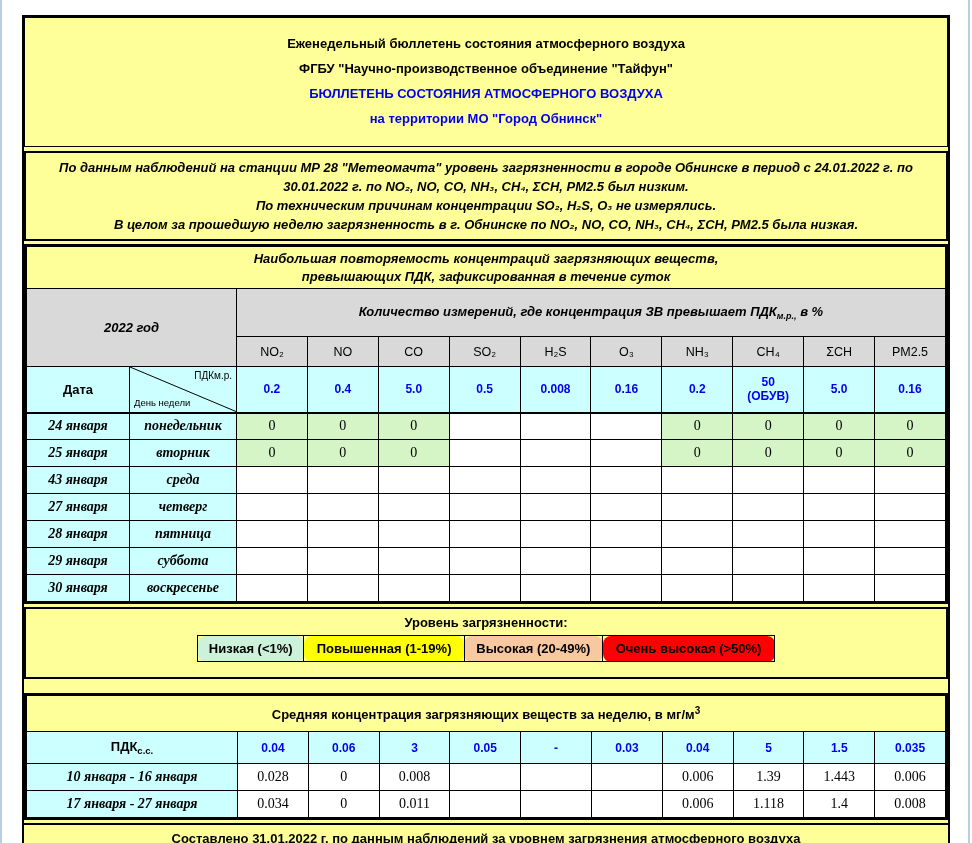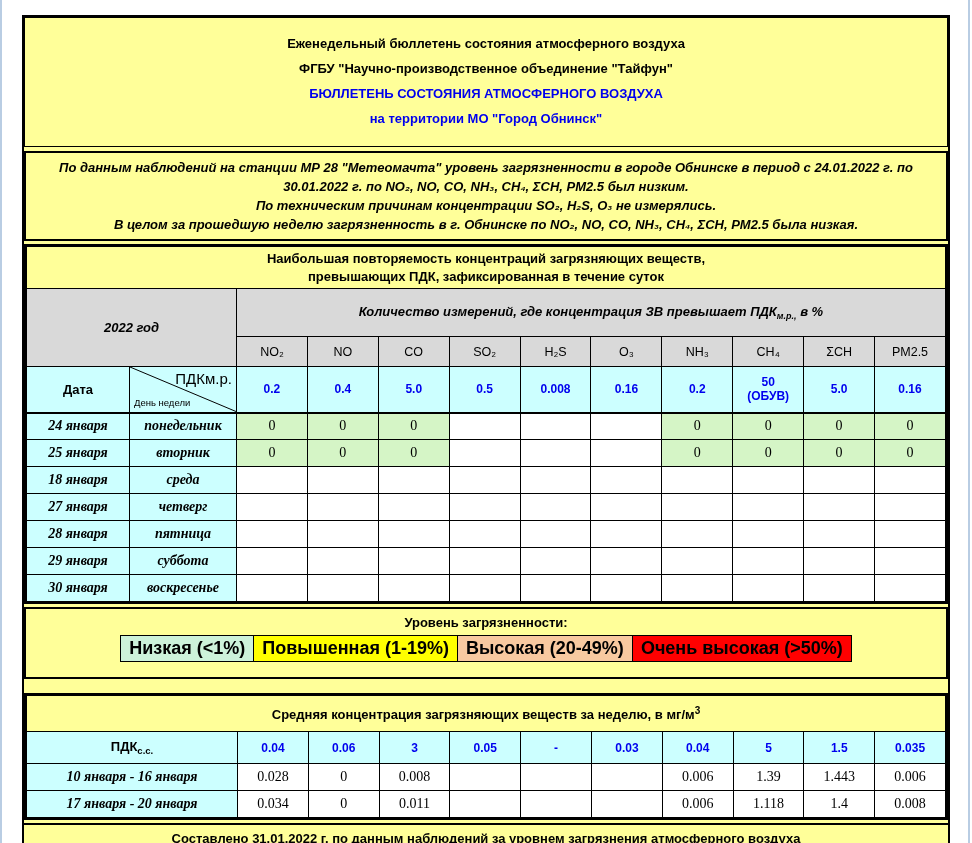--- a/index.html
+++ b/index.html
@@ -25,48 +25,48 @@
 
   
   .summary-box{border:2px solid #000;margin:0 0 3px 0;padding:5px 8px;text-align:center;}
   .summary-box div{font-weight:bold;font-style:italic;font-size:13px;line-height:19px;color:#000;}
 
   
   table{border-collapse:collapse;table-layout:fixed;width:100%;}
   td{border:1px solid #000;text-align:center;vertical-align:middle;overflow:hidden;padding:0 2px;box-sizing:border-box;}
   .tbl-wrap{border:2px solid #000;margin:0 0 3px 0;}
 
-  .band{background:#ffff99;font-weight:bold;font-size:13px;height:42px;line-height:18px;}
+  .band{background:#ffff99;font-weight:bold;font-size:13px;height:42px;line-height:18px;font-style:italic;}
   .gray{background:#d9d9d9;}
   .cyan{background:#ccffff;}
   .green{background:#d5f5c6;}
 
   .year-cell{font-weight:bold;font-style:italic;font-size:13px;}
   .measure-cell{font-weight:bold;font-style:italic;font-size:13px;height:48px;}
   .measure-cell .subtxt{font-size:9px;vertical-align:-3px;}
   .poll-cell{font-size:12.5px;height:30px;font-weight:normal;}
 
   .pdk-row td{height:46px;border-bottom:2px solid #000;}
   .date-head{font-weight:bold;font-size:13px;}
   .diag-cell{position:relative;padding:0;}
   .diag-cell svg{position:absolute;left:0;top:0;width:100%;height:100%;}
-  .diag-top{position:absolute;top:3px;right:4px;font-size:15px;}
+  .diag-top{position:absolute;top:3px;right:4px;font-size:10px;}
   .diag-bottom{position:absolute;bottom:4px;left:4px;font-size:9.5px;}
   .pdkv{color:#0000ee;font-weight:bold;font-size:12px;white-space:pre-line;line-height:14px;}
 
   .day-row td{height:27px;}
   .serif-lbl{font-family:"Liberation Serif","DejaVu Serif",serif;font-style:italic;font-weight:bold;font-size:14px;}
   .val{font-family:"Liberation Serif","DejaVu Serif",serif;font-size:14px;background:#ffffff;}
   td.val.green{background:#d5f5c6;}
 
   
   .legend-box{border:2px solid #000;margin:0 0 14px 0;padding:6px 0 12px 0;text-align:center;}
   .legend-title{font-weight:bold;font-size:13px;margin-bottom:5px;}
   .legend-table{display:inline-table;width:578px;table-layout:auto;}
-  .legend-table td{font-weight:bold;font-size:18px;height:26px;padding:0 8px;white-space:nowrap;}
+  .legend-table td{font-weight:bold;font-size:13px;height:26px;padding:0 8px;white-space:nowrap;border-radius:8px;}
   .lg-green{background:#cdf2da;}
   .lg-yellow{background:#ffff00;}
   .lg-peach{background:#f8c9a0;}
   .lg-red{background:#ff0000;}
 
   
   .avg-band{background:#ffff99;font-weight:bold;font-size:13px;height:36px;}
   .avg-band sup{font-size:10px;}
   .pdkss-row td{height:32px;}
   .pdkss-label{font-weight:bold;font-size:13px;}
@@ -184,21 +184,21 @@
         <td class="val green">0</td>
         <td class="val"></td>
         <td class="val"></td>
         <td class="val"></td>
         <td class="val green">0</td>
         <td class="val green">0</td>
         <td class="val green">0</td>
         <td class="val green">0</td>
       </tr>
       <tr class="day-row">
-        <td class="cyan serif-lbl">18 января</td>
+        <td class="cyan serif-lbl">43 января</td>
         <td class="cyan serif-lbl">среда</td>
         <td class="val"></td>
         <td class="val"></td>
         <td class="val"></td>
         <td class="val"></td>
         <td class="val"></td>
         <td class="val"></td>
         <td class="val"></td>
         <td class="val"></td>
         <td class="val"></td>
@@ -320,21 +320,21 @@
         <td class="val">0.008</td>
         <td class="val"></td>
         <td class="val"></td>
         <td class="val"></td>
         <td class="val">0.006</td>
         <td class="val">1.39</td>
         <td class="val">1.443</td>
         <td class="val">0.006</td>
       </tr>
       <tr class="avg-row">
-        <td class="cyan serif-lbl">17 января - 20 января</td>
+        <td class="cyan serif-lbl">17 января - 27 января</td>
         <td class="val">0.034</td>
         <td class="val">0</td>
         <td class="val">0.011</td>
         <td class="val"></td>
         <td class="val"></td>
         <td class="val"></td>
         <td class="val">0.006</td>
         <td class="val">1.118</td>
         <td class="val">1.4</td>
         <td class="val">0.008</td>

